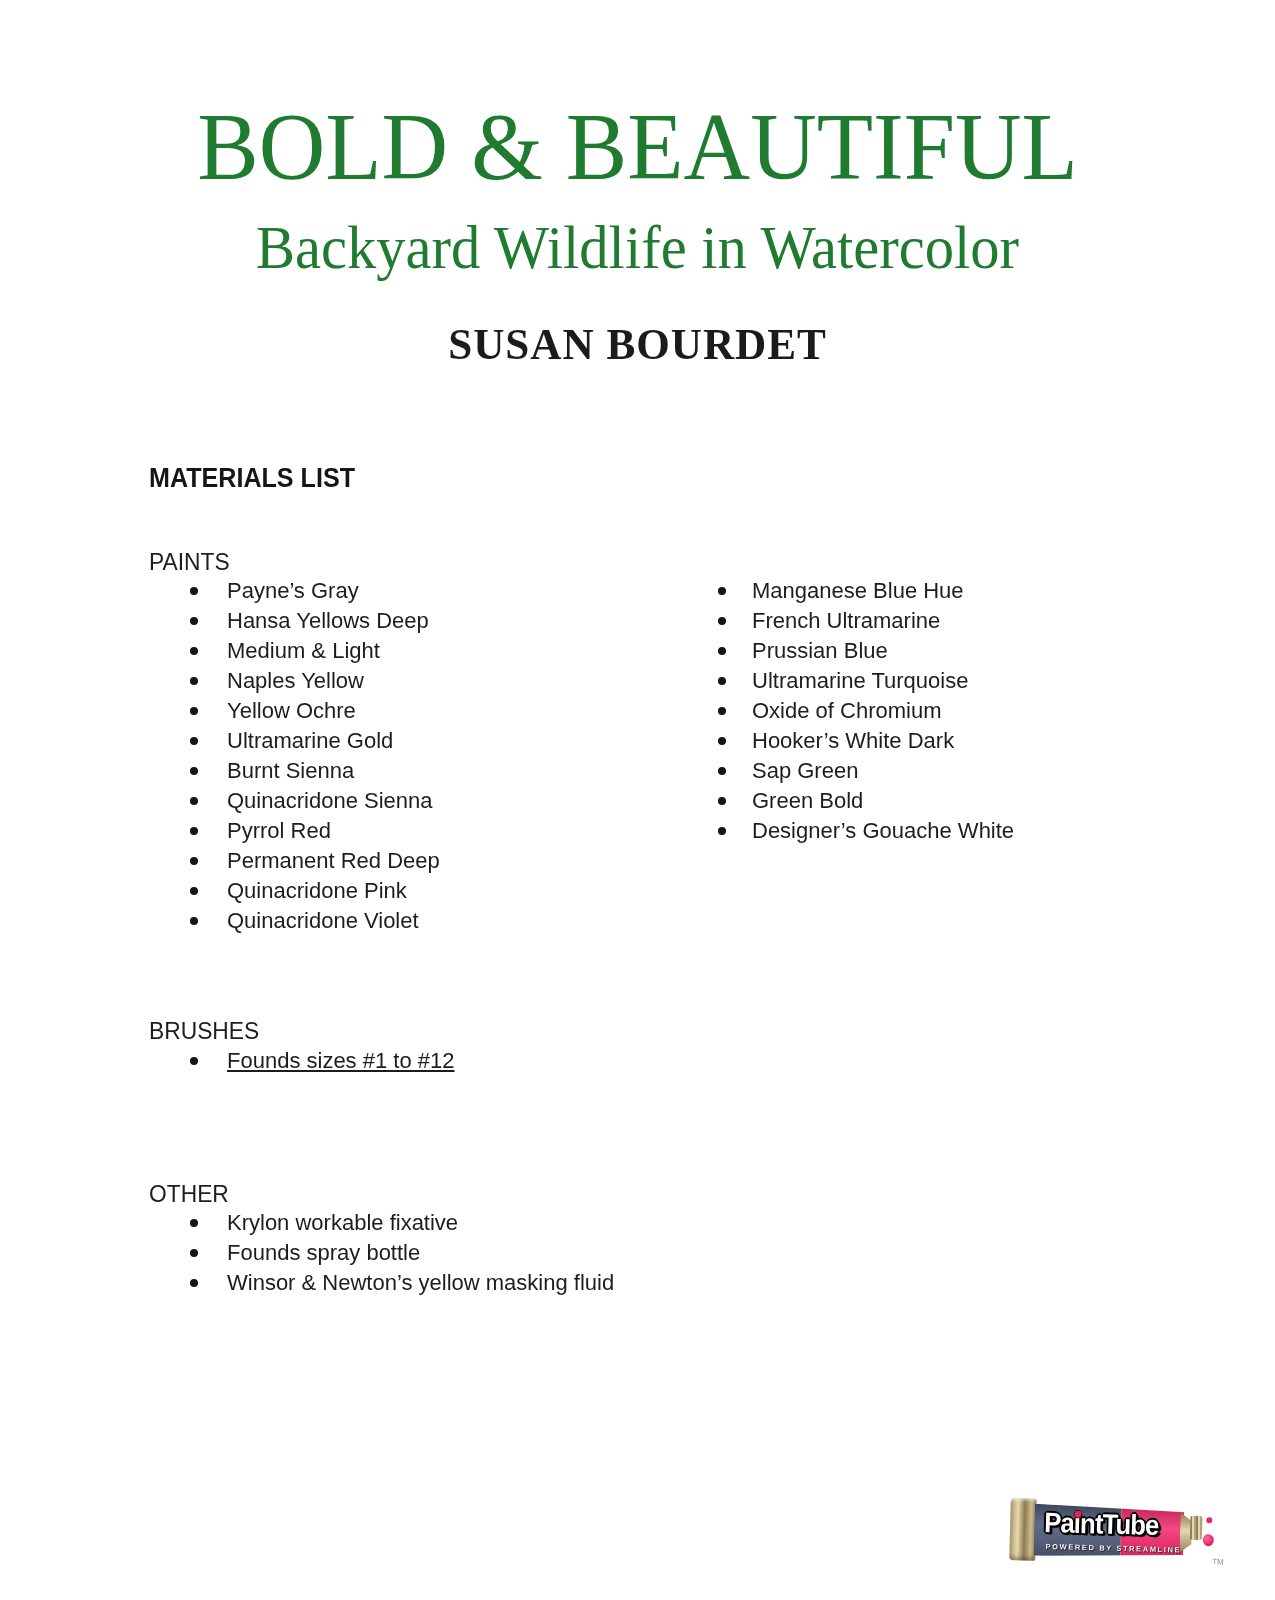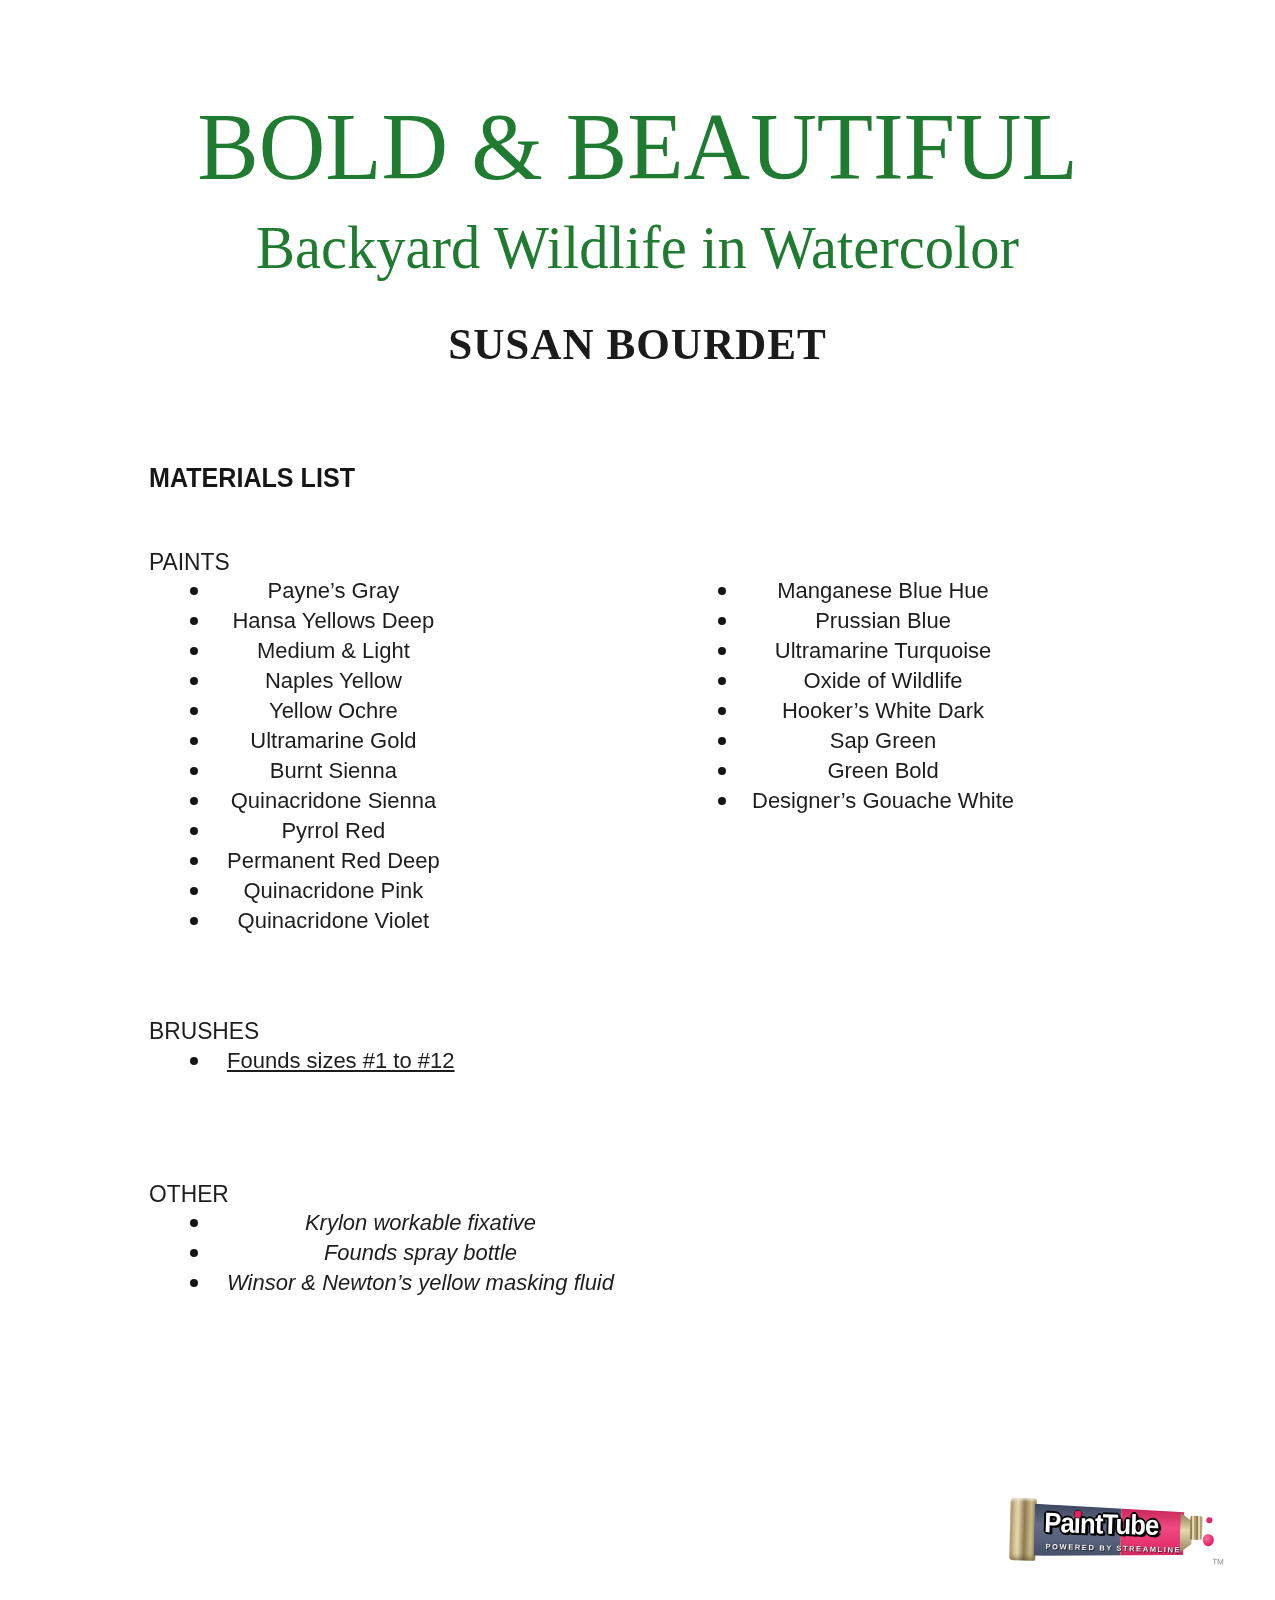--- a/index.html
+++ b/index.html
@@ -36,37 +36,37 @@
     position:absolute;left:149px;top:447px;font-size:27px;font-weight:bold;
     letter-spacing:0;color:#161616;transform:scaleX(0.93);transform-origin:left;
   }
   .sec-label{
     position:absolute;font-size:24px;color:#1d1d1d;
     transform:scaleX(0.95);transform-origin:left;
   }
   .lbl-paints{left:149px;top:532px;}
   .lbl-brushes{left:149px;top:1001px;}
   .lbl-other{left:149px;top:1164px;}
-  ul.blist{position:absolute;list-style:none;text-align:center;}
+  ul.blist{position:absolute;list-style:none;}
   ul.blist li{
     position:relative;font-size:22px;line-height:30px;height:30px;
     color:#1d1d1d;white-space:nowrap;
   }
   ul.blist li::before{
     content:"";position:absolute;left:10px;top:11px;width:8px;height:8px;
     border-radius:50%;background:#151515;
   }
   .paints-left{left:180px;top:560px;}
   .paints-left li{padding-left:47px;}
   .paints-right{left:708px;top:560px;}
   .paints-right li{padding-left:44px;}
   .brushes-list{left:180px;top:1030px;text-decoration:underline;}
   .brushes-list li{padding-left:47px;}
   .other-list{left:180px;top:1192px;}
-  .other-list li{line-height:32px;height:32px;padding-left:47px;font-style:italic;}
+  .other-list li{line-height:32px;height:32px;padding-left:47px;}
   .other-list li::before{top:12px;}
   
   .logo{
     position:absolute;left:1008px;top:1482px;width:215px;height:64px;
     transform:rotate(1.5deg);transform-origin:left center;
   }
   .logo .crimp{
     position:absolute;left:2px;top:0;width:26px;height:62px;border-radius:4px 2px 2px 4px;
     background:linear-gradient(90deg,#a8withered 0) ;
     background:linear-gradient(90deg,#b7a273 0%,#e6d8ae 30%,#8d7a52 55%,#cdbb8c 80%,#9c8a60 100%);
@@ -142,23 +142,24 @@
       <li>Ultramarine Gold</li>
       <li>Burnt Sienna</li>
       <li>Quinacridone Sienna</li>
       <li>Pyrrol Red</li>
       <li>Permanent Red Deep</li>
       <li>Quinacridone Pink</li>
       <li>Quinacridone Violet</li>
     </ul>
   <ul class="blist paints-right">
       <li>Manganese Blue Hue</li>
+      <li>French Ultramarine</li>
       <li>Prussian Blue</li>
       <li>Ultramarine Turquoise</li>
-      <li>Oxide of Wildlife</li>
+      <li>Oxide of Chromium</li>
       <li>Hooker’s White Dark</li>
       <li>Sap Green</li>
       <li>Green Bold</li>
       <li>Designer’s Gouache White</li>
     </ul>
 
   <div class="sec-label lbl-brushes">BRUSHES</div>
   <ul class="blist brushes-list">
       <li>Founds sizes #1 to #12</li>
     </ul>

